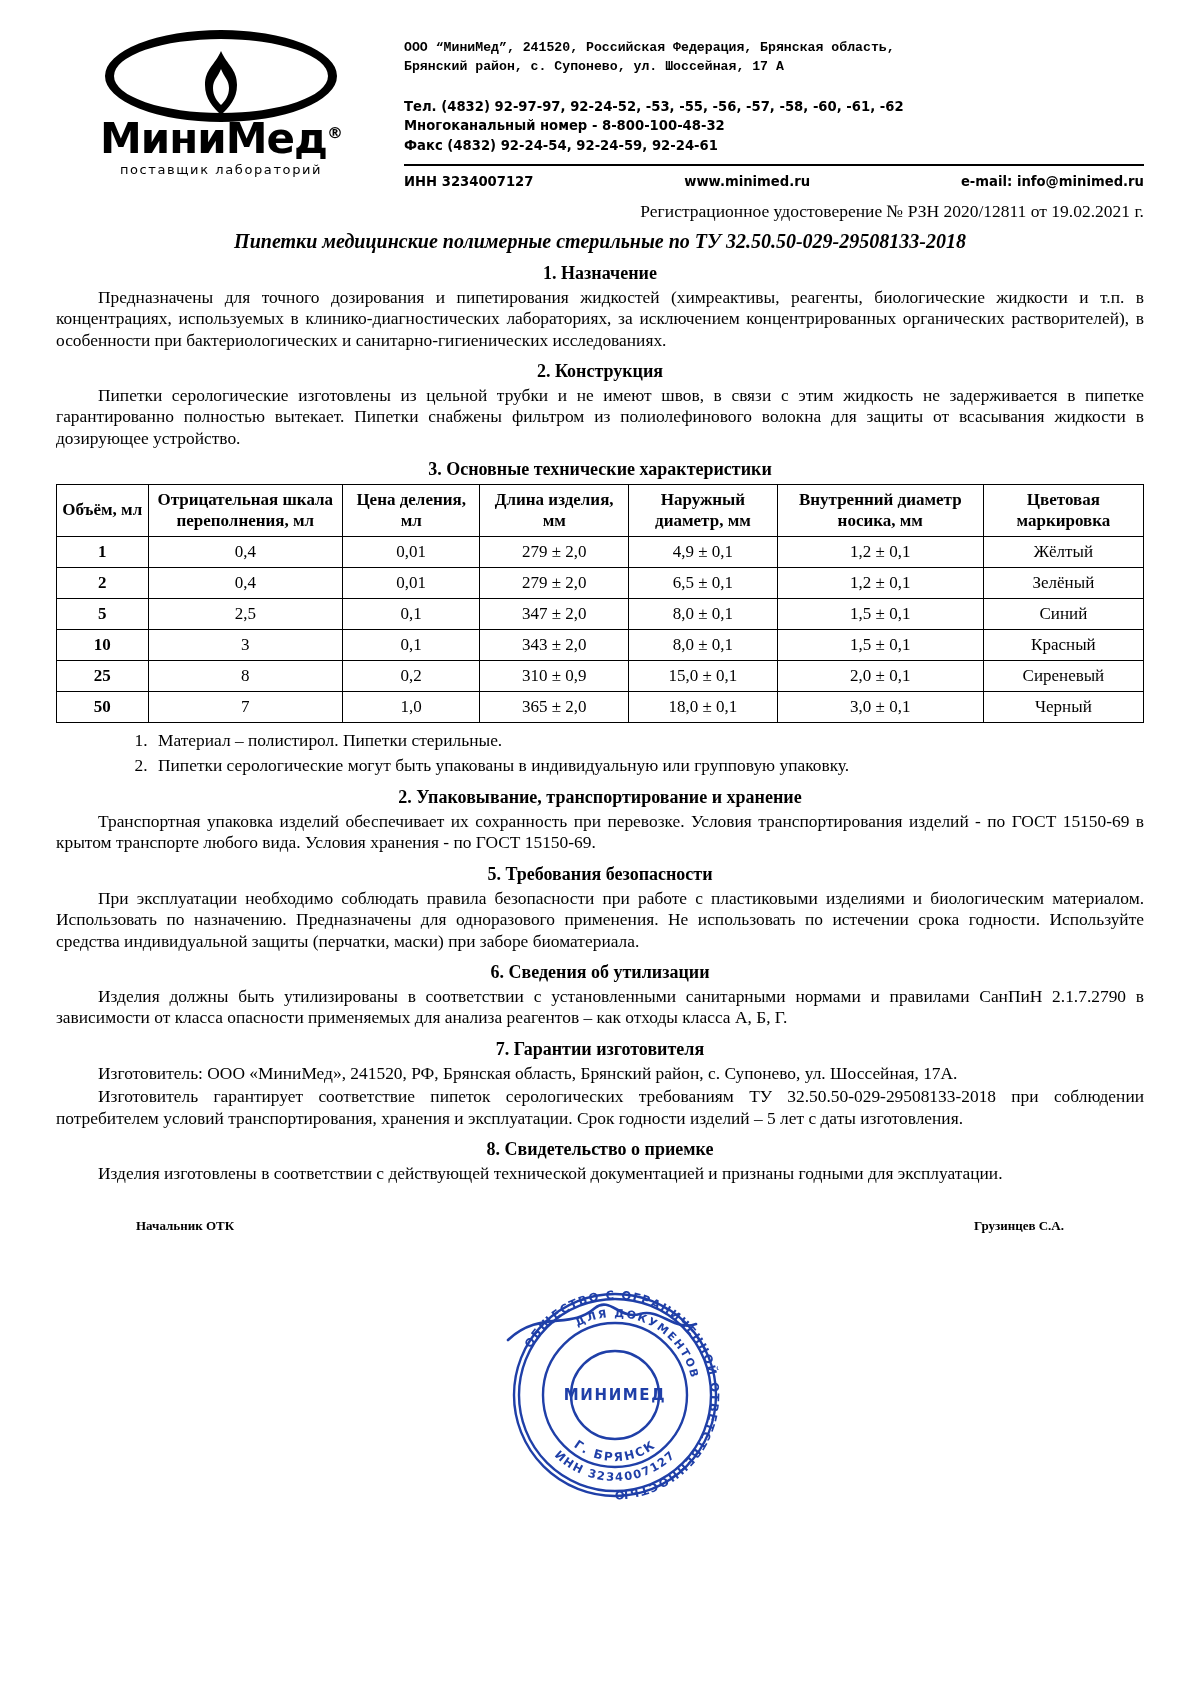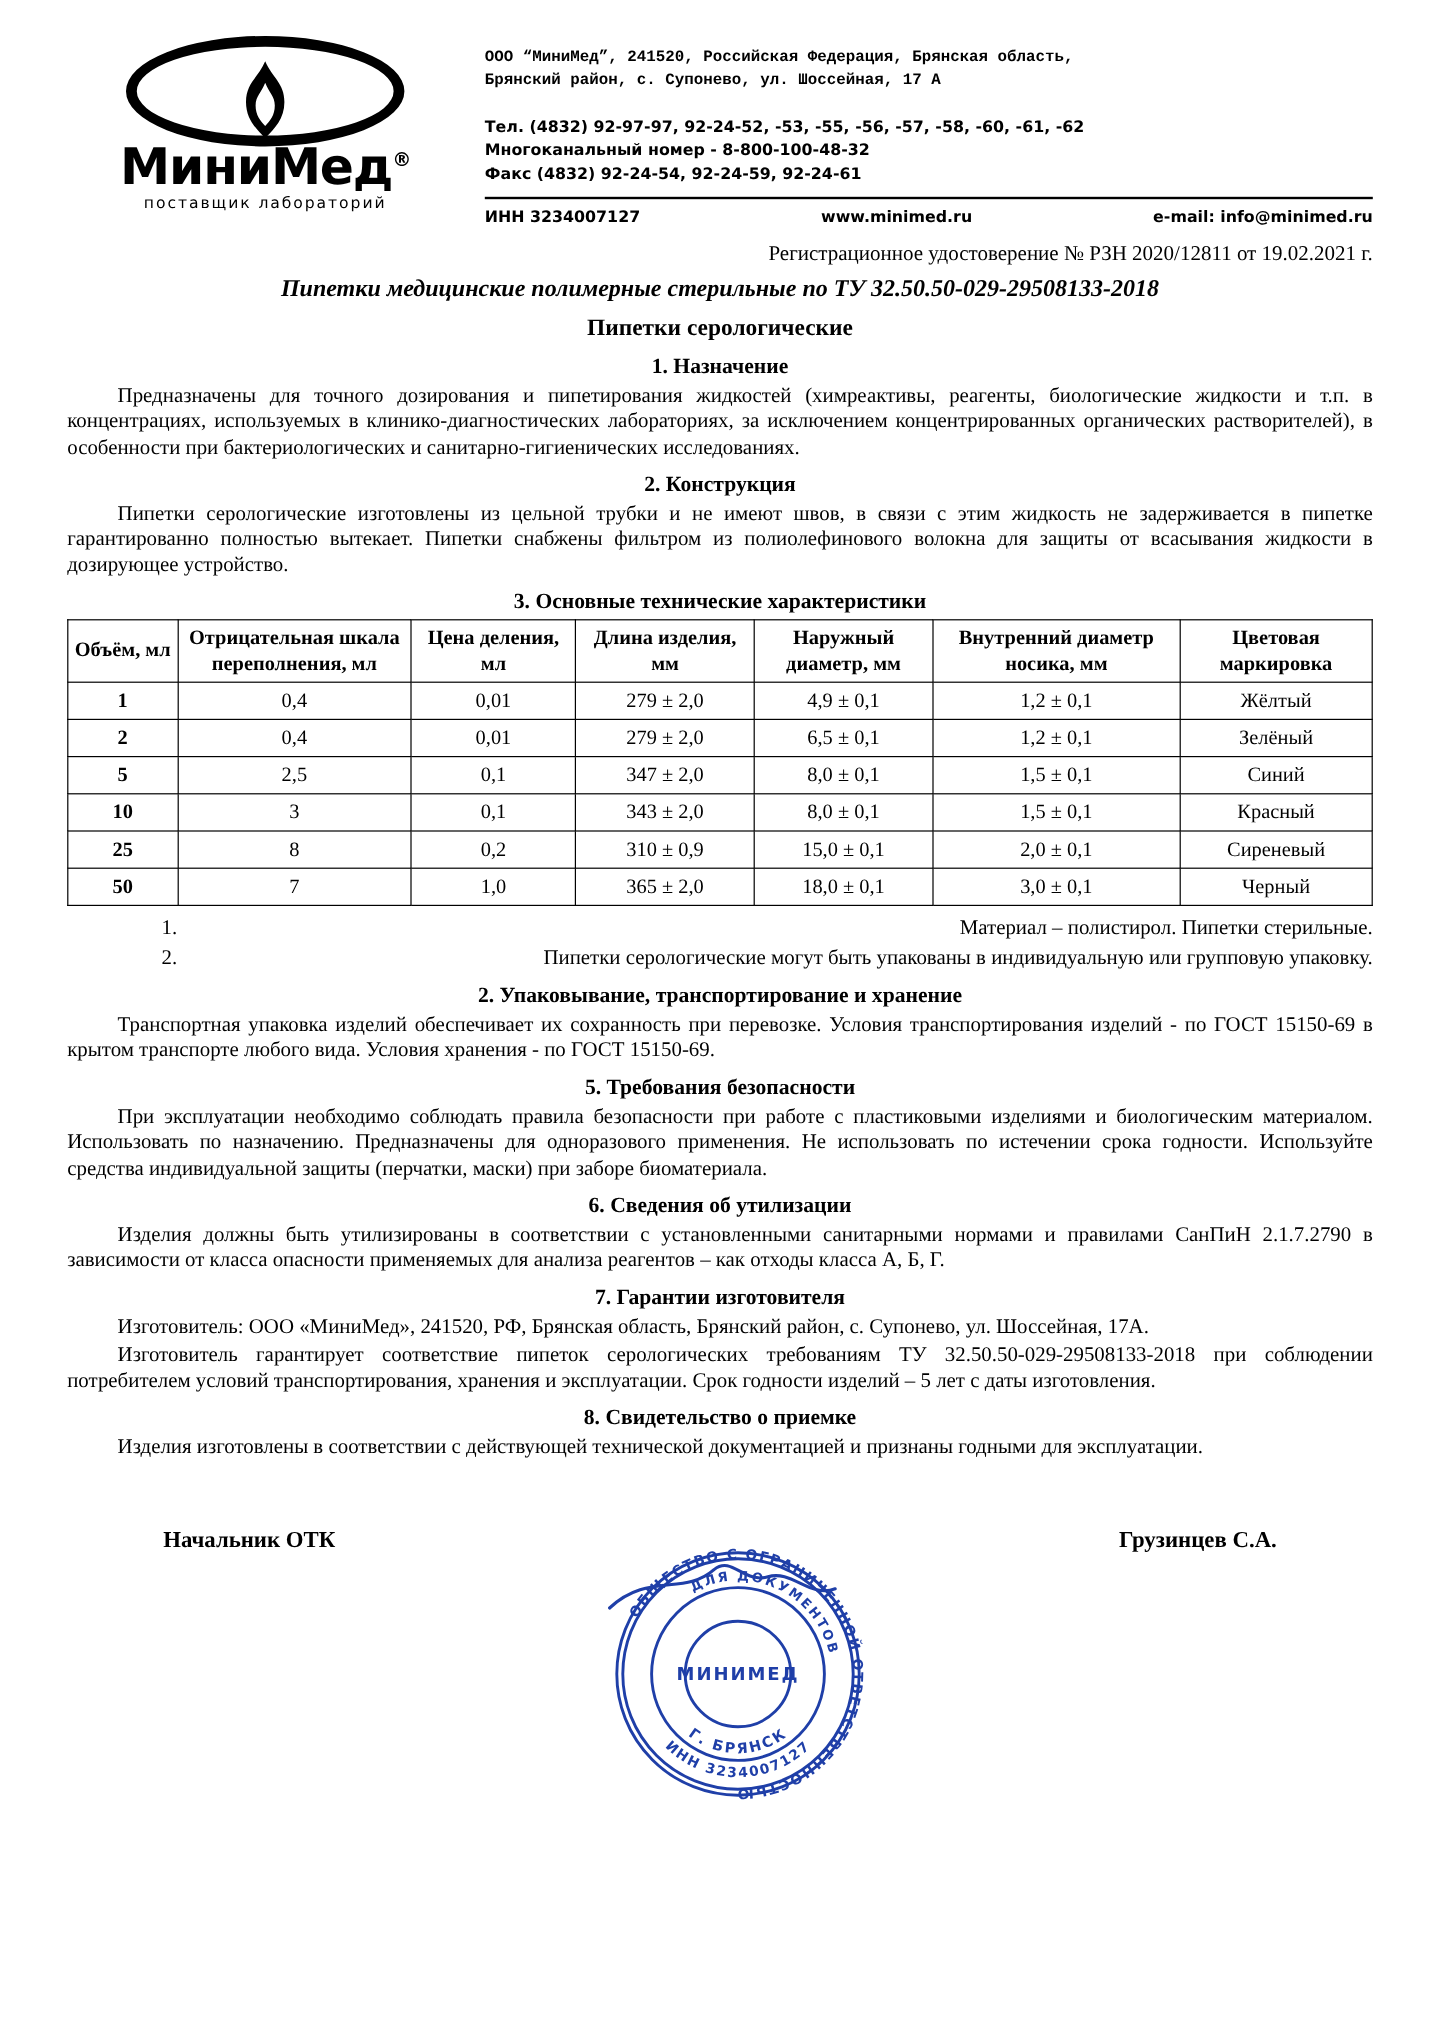--- a/index.html
+++ b/index.html
@@ -154,31 +154,30 @@
     padding: 5px 4px;
   }
   table.spec td { height: 26px; }
   table.spec td.first { font-weight: bold; }
 
   ol.notes {
     margin: 4px 0 2px 0;
     padding-left: 96px;
     font-size: 17.4px;
     line-height: 1.35;
-    text-align: right;
   }
   ol.notes li { padding-left: 6px; margin-bottom: 1px; }
 
   
   .sign-row {
     display: flex;
     justify-content: space-between;
     align-items: center;
-    margin-top: 56px;
-    font-size: 19px;
+    margin-top: 33px;
+    font-size: 13px;
     font-weight: bold;
     padding: 0 80px;
   }
 
   
   .stamp {
     position: absolute;
     left: 500px;
     top: 1280px;
     width: 230px;
@@ -218,21 +217,20 @@
       <div class="contact-bottom">
         <span>ИНН 3234007127</span>
         <span>www.minimed.ru</span>
         <span>e-mail: info@minimed.ru</span>
       </div>
     </div>
   </div>
 
   <div class="reg-line">Регистрационное удостоверение № РЗН 2020/12811 от 19.02.2021 г.</div>
   <h2 class="doc-sub">Пипетки медицинские полимерные стерильные по ТУ 32.50.50-029-29508133-2018</h2>
-  <h3 class="doc-sub2">Пипетки серологические</h3>
 
   <div class="section-title">1.  Назначение</div>
   <p class="body">Предназначены для точного дозирования и пипетирования жидкостей (химреактивы, реагенты, биологические жидкости и т.п. в концентрациях, используемых в клинико-диагностических лабораториях, за исключением концентрированных органических растворителей), в особенности при бактериологических и санитарно-гигиенических исследованиях.</p>
 
   <div class="section-title">2.  Конструкция</div>
   <p class="body">Пипетки серологические изготовлены из цельной трубки и не имеют швов, в связи с этим жидкость не задерживается в пипетке гарантированно полностью вытекает. Пипетки снабжены фильтром из полиолефинового волокна для защиты от всасывания жидкости в дозирующее устройство.</p>
 
   <div class="section-title">3.  Основные технические характеристики</div>
 
   <table class="spec">

